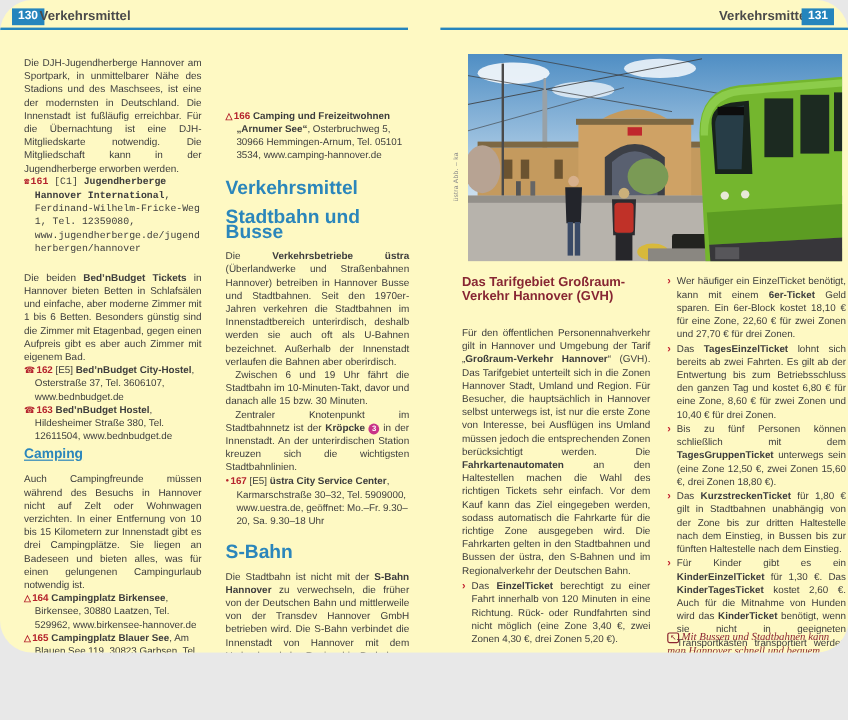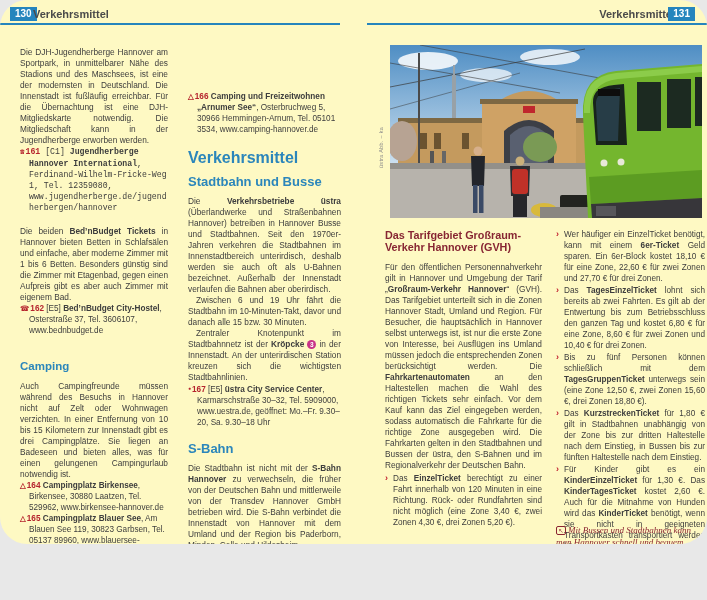--- a/index.html
+++ b/index.html
@@ -7,40 +7,40 @@
           font-family:"Liberation Sans", sans-serif;color:#3d3d3d;border-radius:27px;}
   
   .pagenum-box{position:absolute;top:7px;background:#2585bd;color:#fff;font-size:10px;
                font-weight:bold;line-height:14px;padding:0 5px;height:14px;}
   .runhead{position:absolute;top:8px;font-size:11px;font-weight:bold;color:#4a4a4a;}
   .head-rule{position:absolute;top:23px;height:2px;background:#2585bd;}
   
   .col{position:absolute;}
   h2.sec{margin:0 0 8px 0;font-size:11.5px;line-height:13px;font-weight:bold;color:#2b86bb;}
   h1.big{margin:14px 0 9px 0;font-size:16px;line-height:18px;font-weight:bold;color:#2b86bb;}
-  h3.sub{margin:0 0 8px 0;font-size:13px;line-height:12px;font-weight:bold;color:#2b86bb;}
+  h3.sub{margin:0 0 8px 0;font-size:16px;line-height:12px;font-weight:bold;color:#2b86bb;}
   p.body{margin:0;font-size:8.3px;line-height:11px;text-align:justify;color:#3d3d3d;}
   p.ind{text-indent:8px;}
   .mbs{margin-bottom:2px;}
   .listing{font-size:8.2px;line-height:11px;color:#3d3d3d;padding-left:9px;text-indent:-9px;
            overflow-wrap:anywhere;}
   .num{color:#b5232d;font-weight:bold;}
   .licon{color:#b5232d;margin-right:1px;}
   .licon[data-icon="phone"]::before{content:"☎";font-size:7.5px;}
   .licon[data-icon="tent"]::before{content:"△";font-size:7.5px;font-weight:bold;}
   .licon[data-icon="dot"]::before{content:"●";font-size:5px;vertical-align:1.5px;}
   .badge{display:inline-block;width:9px;height:9px;border-radius:50%;background:#c93488;
          color:#fff;font-size:6.5px;font-weight:bold;line-height:9px;text-align:center;
          vertical-align:0px;text-indent:0;}
   .bullet{position:relative;padding-left:8px;font-size:8.2px;line-height:11px;
           text-align:justify;color:#3d3d3d;margin-bottom:1px;}
   .chev{position:absolute;left:0;top:-0.5px;color:#c22330;font-weight:bold;font-size:9px;}
   .linkline{position:relative;padding-left:8px;font-size:8.3px;line-height:11px;color:#3d3d3d;}
   
-  h3.gvh{margin:0 0 9px 0;font-size:10.8px;line-height:12px;font-weight:bold;color:#872633;}
+  h3.gvh{margin:0 0 19px 0;font-size:10.8px;line-height:12px;font-weight:bold;color:#872633;}
   .caption{font-family:"Liberation Serif", serif;font-style:italic;font-size:9px;
            line-height:12px;color:#8a2431;}
   .cap-icon{display:inline-block;width:8px;height:7px;border:1px solid #8a2431;border-radius:2px;
             font-size:6.5px;line-height:7px;text-align:center;font-style:normal;
             vertical-align:0px;margin-right:2px;}
   
   .photo{position:absolute;left:390px;top:45px;width:312px;height:173px;overflow:hidden;}
   .credit{position:absolute;left:378px;top:48px;height:120px;writing-mode:vertical-rl;
           transform:rotate(180deg);font-size:5.5px;color:#8a8a8a;letter-spacing:.3px;}
 </style>
@@ -61,21 +61,25 @@
     <p class="body mbs">Die DJH-Jugendherberge Hannover am Sportpark, in unmittelbarer Nähe des Stadions und des Maschsees, ist eine der modernsten in Deutschland. Die Innenstadt ist fußläufig erreichbar. Für die Übernachtung ist eine DJH-Mitgliedskarte notwendig. Die Mitgliedschaft kann in der Jugendherberge erworben werden.</p>
     <div class="listing" style="margin-bottom:13px;font-family:Liberation Mono, monospace;">
       <span class="licon" data-icon="phone"></span><span class="num">161</span>
       <span>[C1] <b>Jugendherberge Hannover International</b>, Ferdinand-Wilhelm-Fricke-Weg 1, Tel. 12359080, www.jugendherberge.de/jugendherbergen/hannover</span>
     </div>
     <p class="body mbs">Die beiden <b>Bed’nBudget Tickets</b> in Hannover bieten Betten in Schlafsälen und einfache, aber moderne Zimmer mit 1 bis 6 Betten. Besonders günstig sind die Zimmer mit Etagenbad, gegen einen Aufpreis gibt es aber auch Zimmer mit eigenem Bad.</p>
     <div class="listing">
       <span class="licon" data-icon="phone"></span><span class="num">162</span>
       <span>[E5] <b>Bed’nBudget City-Hostel</b>, Osterstraße 37, Tel. 3606107, www.bednbudget.de</span>
     </div>
-    <h2 class="sec" style="margin-top:24px;">Camping</h2>
+    <div class="listing">
+      <span class="licon" data-icon="phone"></span><span class="num">163</span>
+      <span><b>Bed’nBudget Hostel</b>, Hildesheimer Straße 380, Tel. 12611504, www.bednbudget.de</span>
+    </div>
+    <h2 class="sec" style="margin-top:4px;text-decoration:underline;">Camping</h2>
     <p class="body mbs">Auch Campingfreunde müssen während des Besuchs in Hannover nicht auf Zelt oder Wohnwagen verzichten. In einer Entfernung von 10 bis 15 Kilometern zur Innenstadt gibt es drei Campingplätze. Sie liegen an Badeseen und bieten alles, was für einen gelungenen Campingurlaub notwendig ist.</p>
     <div class="listing">
       <span class="licon" data-icon="tent"></span><span class="num">164</span>
       <span><b>Campingplatz Birkensee</b>, Birkensee, 30880 Laatzen, Tel. 529962, www.birkensee-hannover.de</span>
     </div>
     <div class="listing">
       <span class="licon" data-icon="tent"></span><span class="num">165</span>
       <span><b>Campingplatz Blauer See</b>, Am Blauen See 119, 30823 Garbsen, Tel. 05137 89960, www.blauersee-garbsen.de</span>
     </div>
   </div>

